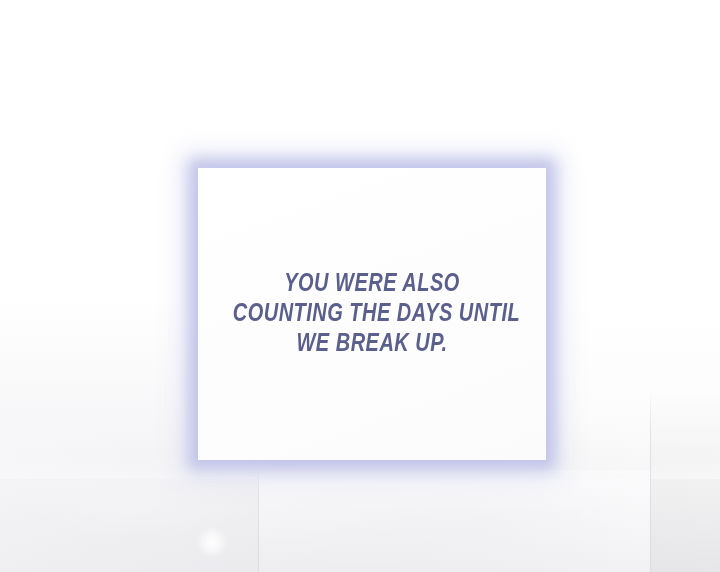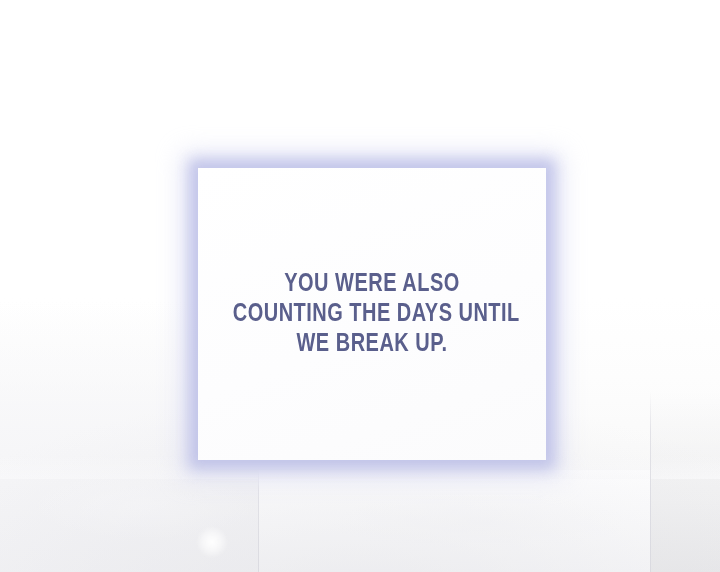--- a/index.html
+++ b/index.html
@@ -117,20 +117,21 @@
   .smudge.m1 { left: 30px; top: 470px; width: 230px; height: 70px; }
   .smudge.m2 { left: 330px; top: 492px; width: 300px; height: 62px; }
 
   
   .card-wrap {
     position: absolute;
     left: 198px;
     top: 168px;
     width: 348px;
     height: 292px;
+    font-style: italic;
   }
 
   
   .card-glow {
     position: absolute;
     left: -9px;
     top: -9px;
     width: 366px;
     height: 310px;
     background: #b9bce6;

